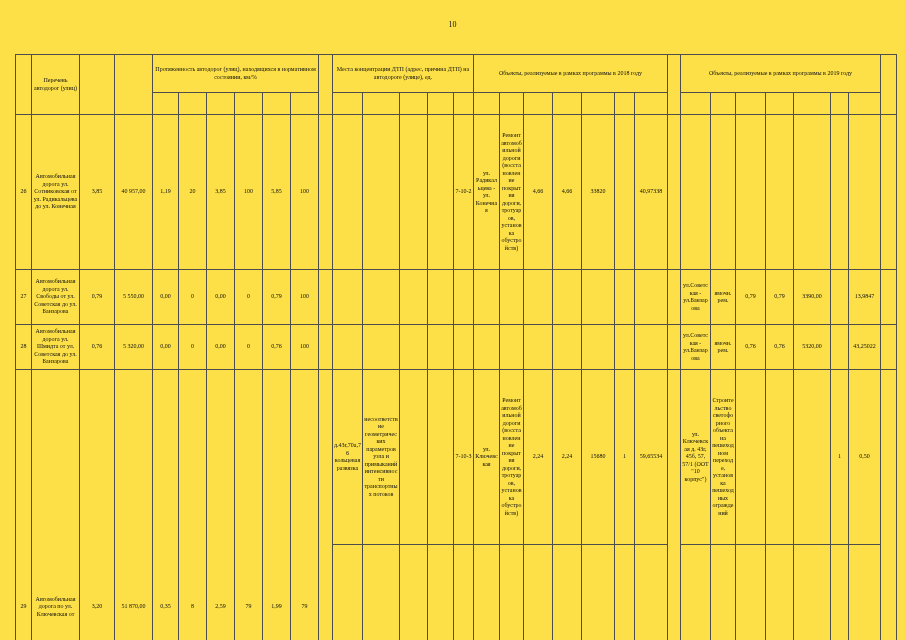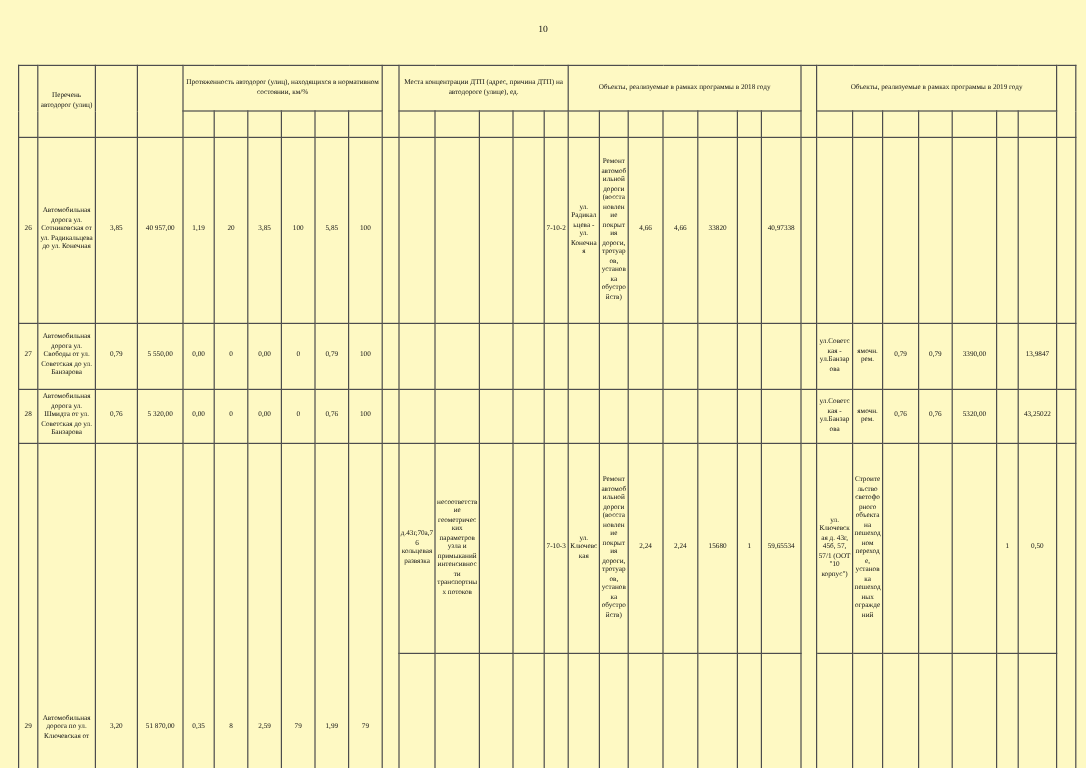--- a/index.html
+++ b/index.html
@@ -1,17 +1,17 @@
 <!DOCTYPE html>
 <html><head>
 <meta charset="utf-8">
 <style>
   html,body{margin:0;padding:0;}
   .page{
-    width:905px;height:640px;overflow:hidden;background:#fef9c3;
+    width:905px;height:640px;overflow:hidden;background:#fde047;
     position:relative;font-family:"Liberation Serif","DejaVu Serif",serif;color:#111;
   }
   .page-number{padding-top:20px;height:14px;text-align:center;font-size:8px;}
   table.roads{
     border-collapse:collapse;table-layout:fixed;margin-left:15px;margin-top:20px;
   }
   table.roads td{
     border:1px solid #4d4d4d;padding:1px;font-size:6px;line-height:1.25;
     text-align:center;vertical-align:middle;overflow-wrap:anywhere;word-break:break-word;
   }

